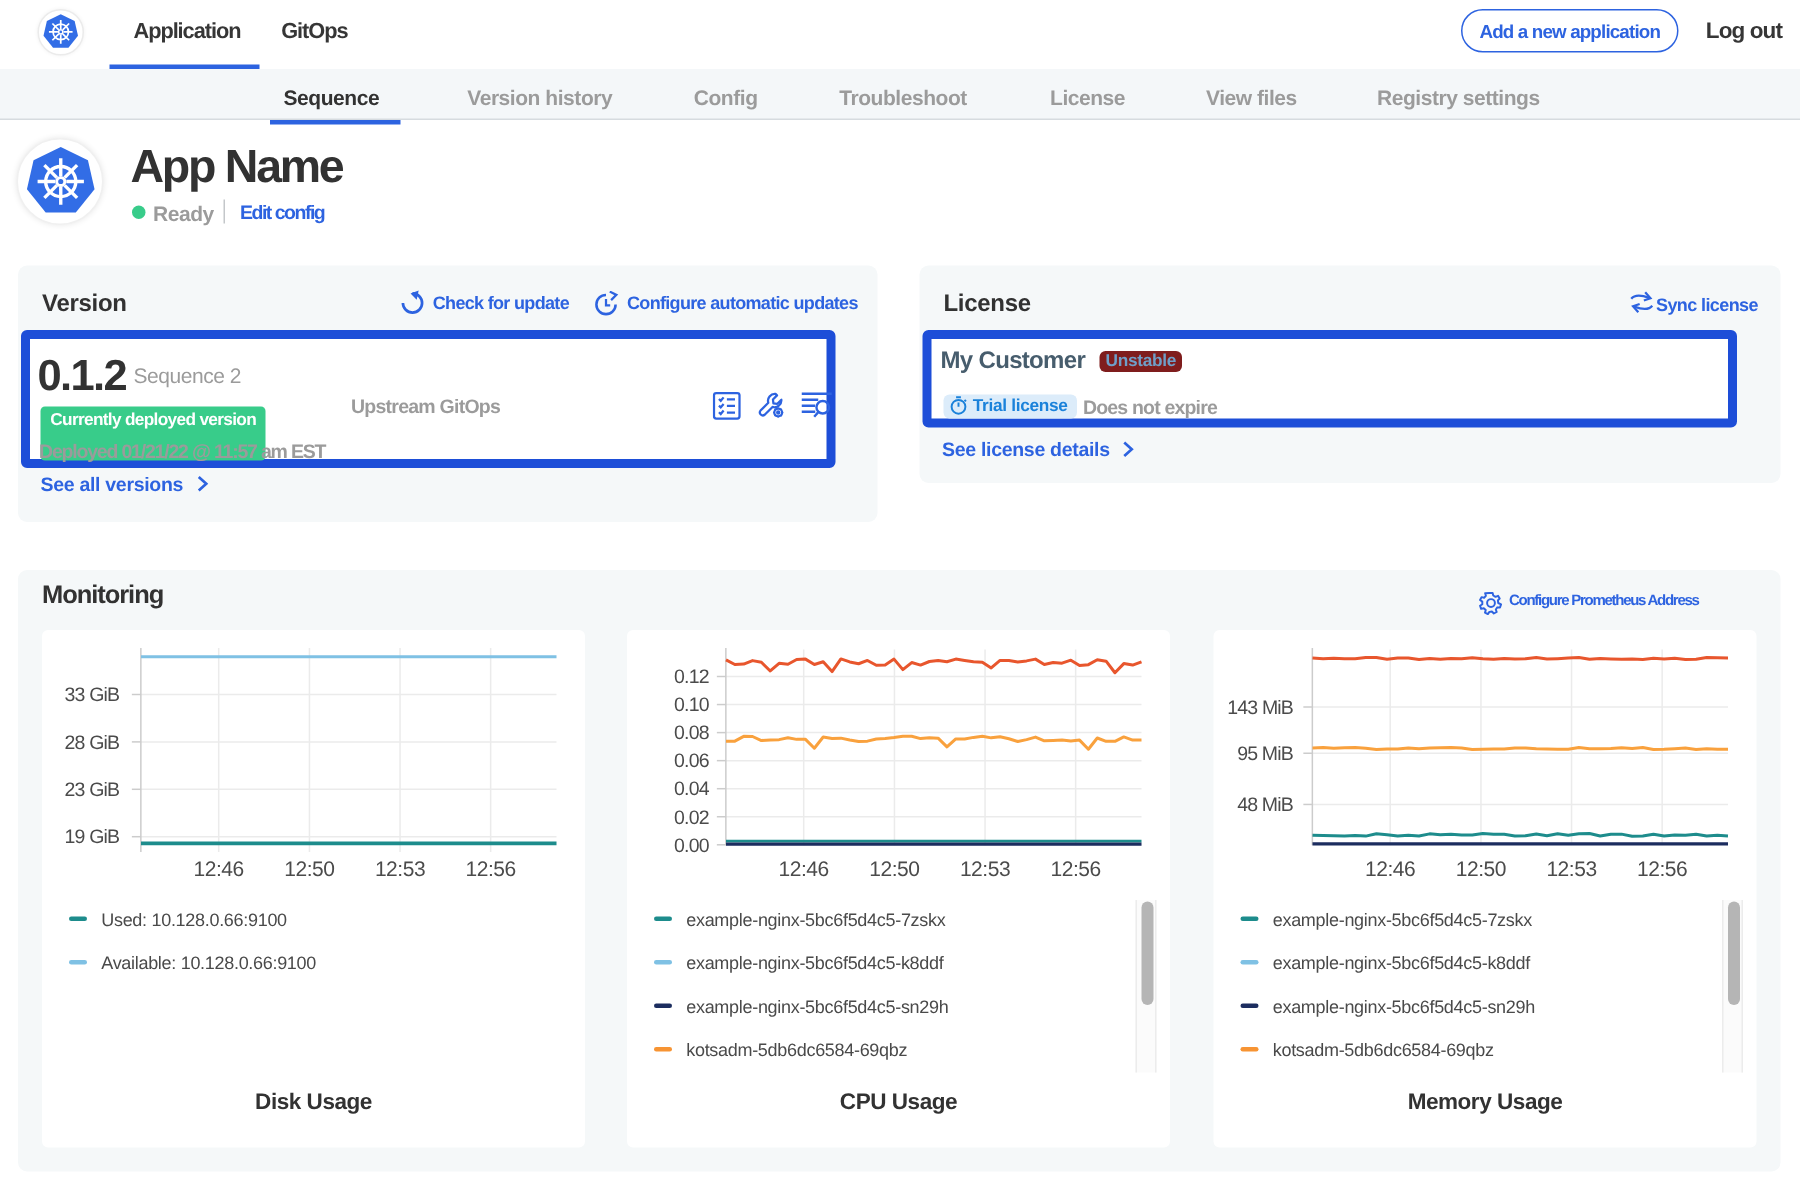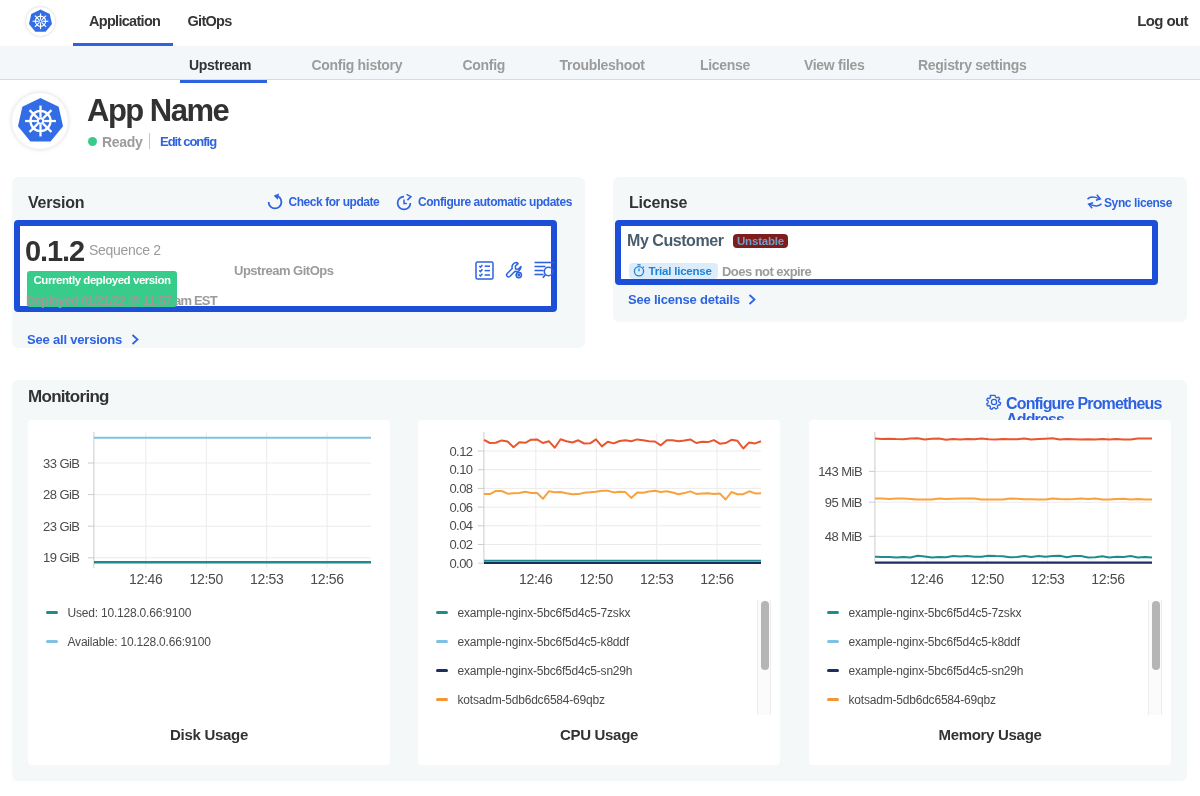--- a/index.html
+++ b/index.html
@@ -80,26 +80,27 @@
         <line x1="42.5" y1="49.0" x2="18.5" y2="49.0"></line>
         <line x1="44.7" y1="43.7" x2="27.7" y2="26.7"></line>
       </g>
       <circle cx="50" cy="49" r="5.5" fill="#326de6"></circle>
       <circle cx="50" cy="49" r="5.5" fill="none" stroke="#fff" stroke-width="4"></circle>
     </svg>
   </div>
   <div class="tab" style="left:89px;">Application</div>
   <div class="tab" style="left:187.5px;">GitOps</div>
   <div class="tab-underline"></div>
+  <div class="addapp">Add a new application</div>
   <div class="logout">Log out</div>
 </div>
 
 <div class="subnav">
-  <div class="sni active" style="left:189px;">Upstream</div>
-  <div class="sni" style="left:311.5px;">Config history</div>
+  <div class="sni active" style="left:189px;">Sequence</div>
+  <div class="sni" style="left:311.5px;">Version history</div>
   <div class="sni" style="left:462.5px;">Config</div>
   <div class="sni" style="left:559.5px;">Troubleshoot</div>
   <div class="sni" style="left:700px;">License</div>
   <div class="sni" style="left:804px;">View files</div>
   <div class="sni" style="left:918px;">Registry settings</div>
 </div>
 <div class="snbar"></div>
 
 <div class="appicon">
   <svg width="49" height="49" viewBox="0 0 100 100">
@@ -172,21 +173,21 @@
     </svg>
     <svg class="abs" style="left:514px;top:35px;" width="21" height="19" viewBox="0 0 21 19" fill="none" stroke="#2d63e0" stroke-width="1.6">
       <line x1="0.5" y1="1.5" x2="20.5" y2="1.5"></line>
       <line x1="0.5" y1="5.5" x2="11.5" y2="5.5"></line>
       <line x1="0.5" y1="9.5" x2="9.5" y2="9.5"></line>
       <line x1="0.5" y1="13.5" x2="9.5" y2="13.5"></line>
       <circle cx="14.5" cy="10.5" r="4.2"></circle>
       <line x1="11.4" y1="13.9" x2="8.8" y2="16.8"></line>
     </svg>
   </div>
-  <div class="seelink" style="top:156px;">See all versions
+  <div class="seelink" style="top:139px;">See all versions
     <svg style="margin-left:5px;margin-bottom:-1px;" width="8" height="11" viewBox="0 0 8 11" fill="none" stroke="#2d63e0" stroke-width="1.8">
         <path d="M1.5 1 L6.5 5.5 L1.5 10"></path>
       </svg>
   </div>
 </div>
 
 <div class="card card-license">
   <div class="ctitle">License</div>
   <svg class="abs" style="left:473px;top:17px;" width="17" height="15" viewBox="0 0 17 15" fill="none" stroke="#2d63e0" stroke-width="1.5">
     <path d="M1.5 5.2 C3.5 2.6, 7.5 2.4, 13.5 4.6"></path>
@@ -215,21 +216,21 @@
       </svg>
   </div>
 </div>
 
 <div class="card card-monitor">
   <div class="ctitle" style="top:7.5px;font-size:17px;letter-spacing:-0.7px;">Monitoring</div>
   <svg class="abs" style="left:974px;top:13.5px;" width="16" height="16" viewBox="0 0 16 16" fill="none" stroke="#2d63e0" stroke-width="1.3">
     <circle cx="8" cy="8" r="2.6"></circle>
     <path d="M6.9 1.3 L9.1 1.3 L9.5 3 L11 3.9 L12.7 3.2 L13.8 5 L12.6 6.3 L12.8 8 L14.7 8.9 L14 11 L12.2 10.9 L11.2 12.3 L11.8 14 L9.9 15 L8.6 13.7 L6.9 13.9 L5.9 15.4 L4 14.4 L4.5 12.7 L3.2 11.5 L1.4 11.9 L0.7 9.8 L2.2 8.8 L2.2 7.1 L0.7 6 L1.7 4.1 L3.4 4.5 L4.6 3.2 L4.1 1.5 Z" stroke-linejoin="round"></path>
   </svg>
-  <div class="alink" style="left:994px;top:15.5px;font-size:16px;letter-spacing:-0.85px;">Configure Prometheus Address</div>
+  <div class="alink" style="left:994px;top:15.5px;font-size:10px;letter-spacing:-0.85px;">Configure Prometheus Address</div>
 
   <div class="chartcard cc1">
     <svg width="362" height="172" viewBox="0 0 362 172">
 <line x1="117.8" y1="12" x2="117.8" y2="148" stroke="#ebebeb" stroke-width="1"></line>
 <line x1="178.3" y1="12" x2="178.3" y2="148" stroke="#ebebeb" stroke-width="1"></line>
 <line x1="238.7" y1="12" x2="238.7" y2="148" stroke="#ebebeb" stroke-width="1"></line>
 <line x1="299.1" y1="12" x2="299.1" y2="148" stroke="#ebebeb" stroke-width="1"></line>
 <line x1="65.9" y1="43" x2="343" y2="43" stroke="#ebebeb" stroke-width="1"></line>
 <line x1="65.9" y1="74.6" x2="343" y2="74.6" stroke="#ebebeb" stroke-width="1"></line>
 <line x1="65.9" y1="106.2" x2="343" y2="106.2" stroke="#ebebeb" stroke-width="1"></line>

